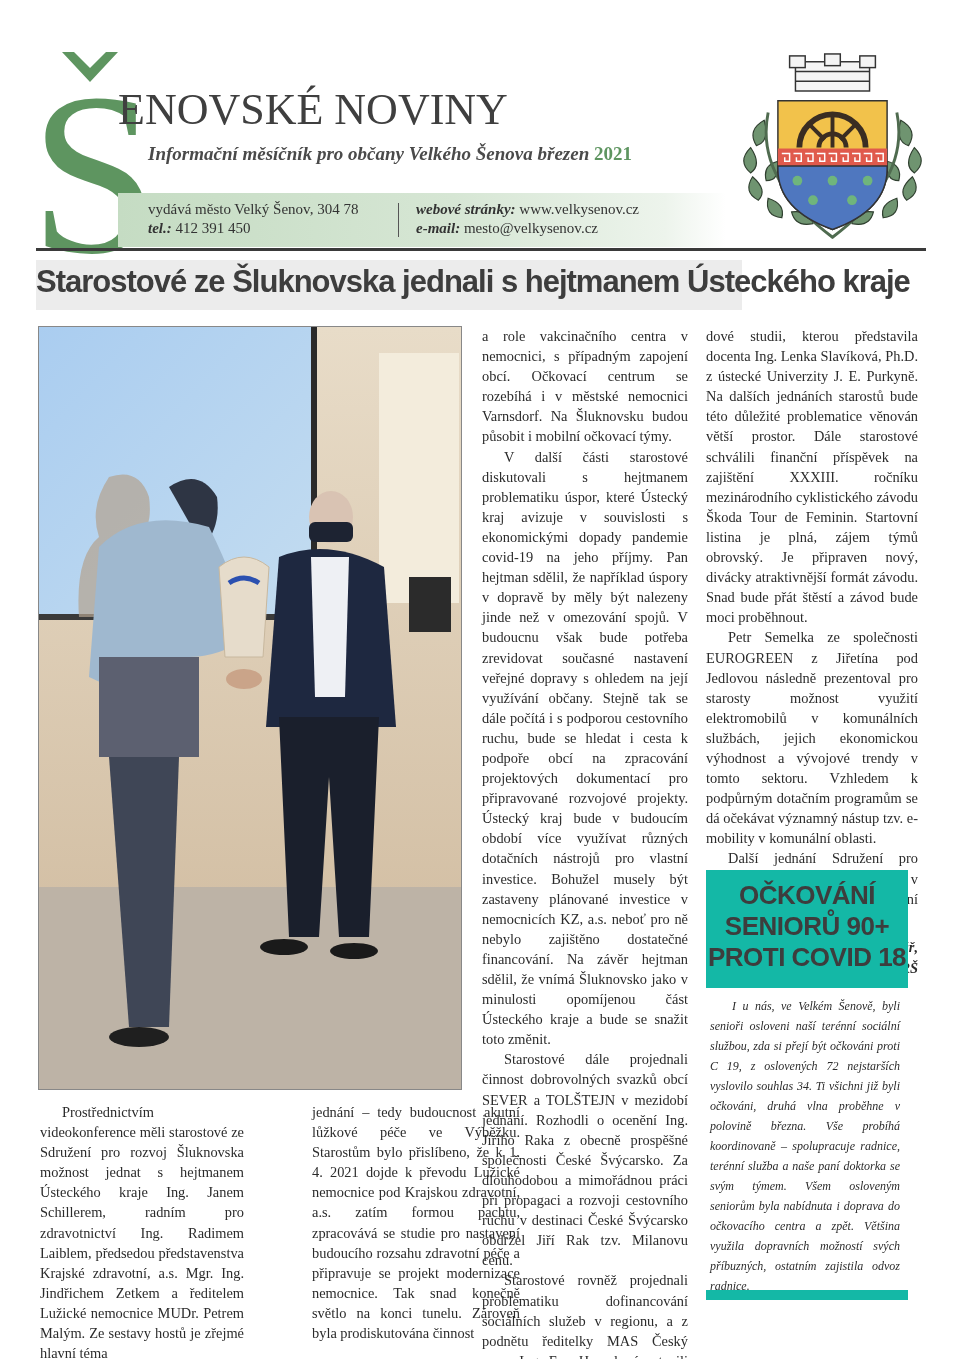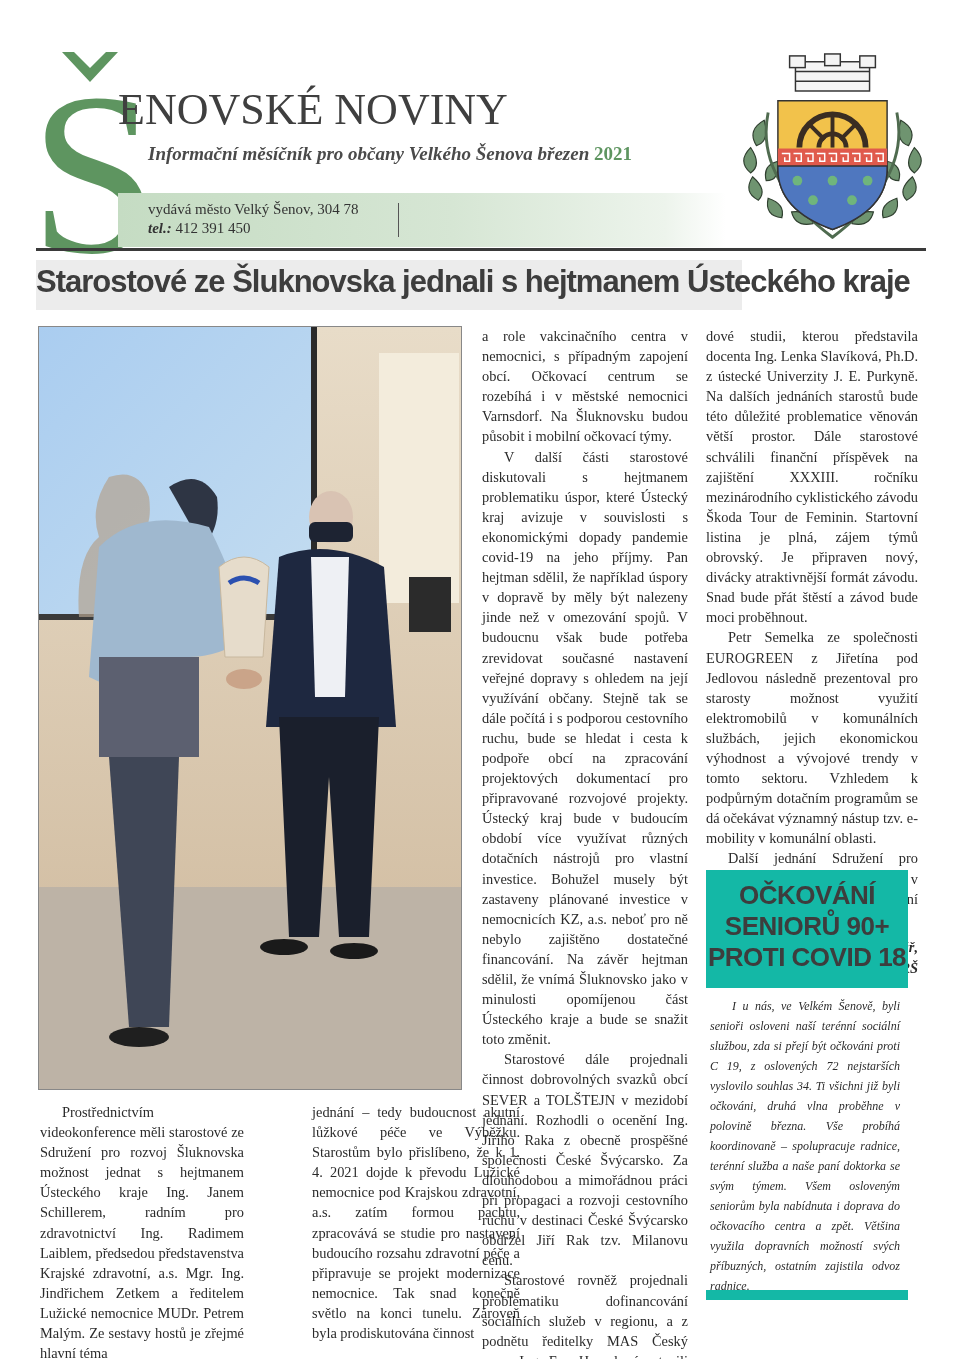--- a/index.html
+++ b/index.html
@@ -104,20 +104,24 @@
   <div class="subtitle">
     <span>Informační měsíčník pro občany Velkého Šenova březen </span><span class="year">2021</span>
   </div>
 
   <div class="info-band">
     <div class="info-left">
       <div>vydává město Velký Šenov, 304 78</div>
       <div><i>tel.:</i><span> 412 391 450</span></div>
     </div>
     <div class="info-sep"></div>
+    <div class="info-right">
+      <div><i>webové stránky:</i><span> www.velkysenov.cz</span></div>
+      <div><i>e-mail:</i><span> mesto@velkysenov.cz</span></div>
+    </div>
   </div>
 
   <div class="rule"></div>
 
   <svg class="crest" viewBox="0 0 200 200">
 
     <g fill="#6f9470" stroke="#2f3f2f" stroke-width="1.2">
       <path d="M30 70 q-18 10 -8 26 q14 -4 8 -26z"></path>
       <path d="M16 98 q-14 14 0 26 q12 -8 0 -26z"></path>
       <path d="M18 128 q-10 16 6 24 q10 -10 -6 -24z"></path>

